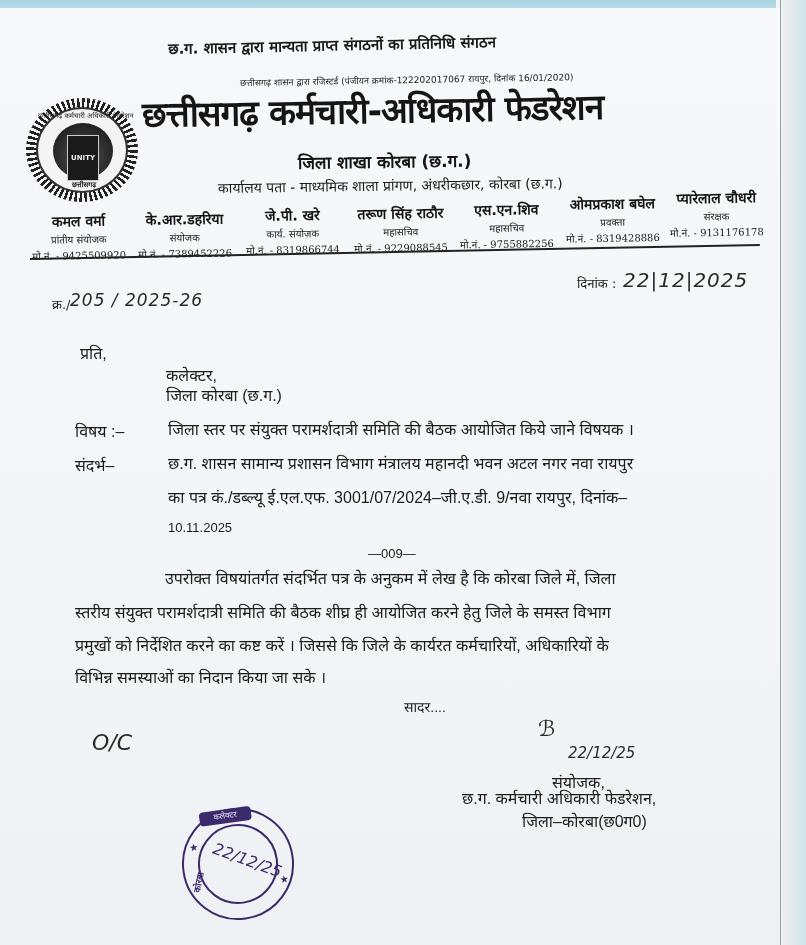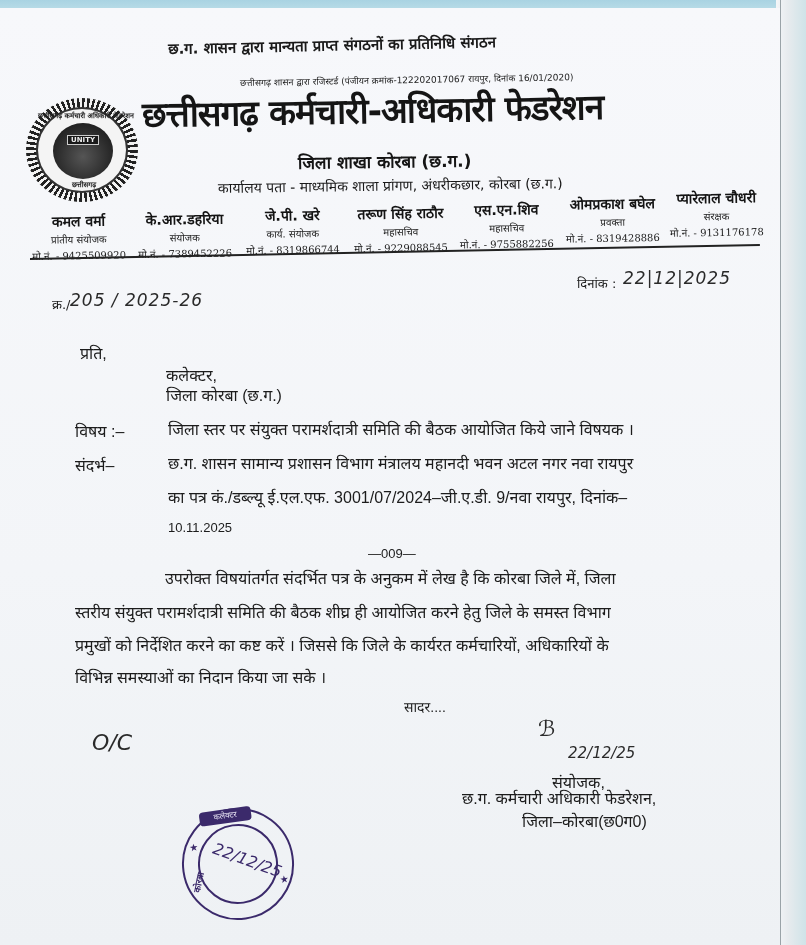--- a/index.html
+++ b/index.html
@@ -19,38 +19,38 @@
 
   .head-line1 { left: 168px; top: 30px; font-size: 15px; font-weight: bold; color: #1a1a1a; transform: rotate(-1.2deg); transform-origin: left center; }
   .head-line2 { left: 240px; top: 68px; font-size: 9px; color: #222; transform: rotate(-1deg); transform-origin: left center; }
 
   .logo { left: 26px; top: 90px; width: 112px; height: 104px; border-radius: 50%;
     background: repeating-conic-gradient(#222 0deg 3deg, #f2f2f2 3deg 6deg); }
   .logo-inner { position: absolute; left: 10px; top: 9px; width: 92px; height: 86px; border-radius: 50%;
     background: #f4f4f4; border: 2px solid #333; }
   .logo-core { position: absolute; left: 15px; top: 14px; width: 60px; height: 56px; border-radius: 50%;
     background: radial-gradient(circle at 50% 60%, #555 0%, #2a2a2a 60%, #111 100%); }
-  .logo-flag { position: absolute; left: 14px; top: 12px; padding: 0 3px; background: #1a1a1a; color: #eee; font-size: 7px; font-weight: bold; border: 1px solid #ccc; }
-  .logo-top { position: absolute; left: 0; top: 2px; width: 90px; text-align: right; font-size: 7px; font-weight: bold; color: #222; }
+  .logo-flag { position: absolute; left: 14px; top: 12px; padding: 18px 3px; background: #1a1a1a; color: #eee; font-size: 7px; font-weight: bold; border: 1px solid #ccc; }
+  .logo-top { position: absolute; left: 0; top: 2px; width: 90px; text-align: right; font-size: 7px; font-weight: normal; color: #222; }
   .logo-bot { position: absolute; left: 0; bottom: 2px; width: 92px; text-align: center; font-size: 7px; font-weight: bold; color: #222; }
 
   .org-title { left: 142px; top: 82px; font-size: 35px; font-weight: bold; color: #151515; letter-spacing: -1px; transform: rotate(-1deg); transform-origin: left center; }
   .branch { left: 298px; top: 143px; font-size: 17px; font-weight: bold; color: #151515; transform: rotate(-0.8deg); transform-origin: left center; }
   .address { left: 218px; top: 170px; font-size: 14px; color: #1a1a1a; transform: rotate(-0.8deg); transform-origin: left center; }
 
   .members { position: absolute; left: 28px; top: 186px; width: 730px; height: 76px; transform: rotate(-1deg); transform-origin: left top; }
   .member { position: absolute; text-align: center; }
   .m-name { font-size: 14px; font-weight: bold; color: #141414; display: block; }
   .m-role { font-size: 10px; color: #222; display: block; margin-top: 2px; }
   .m-phone { font-size: 10px; color: #1a1a1a; display: block; margin-top: 2px; font-family: "DejaVu Serif", serif; }
   .rule { position: absolute; left: 30px; top: 250px; width: 730px; height: 2px; background: #222; transform: rotate(-1.1deg); transform-origin: left center; }
 
   .hand { font-family: "DejaVu Sans", sans-serif; font-style: italic; color: #2a2a2a; }
   .date-label { left: 577px; top: 266px; font-size: 13px; color: #1c1c1c; }
-  .date-val { left: 623px; top: 260px; font-size: 17px; letter-spacing: 1px; }
+  .date-val { left: 623px; top: 260px; font-size: 20px; letter-spacing: 1px; }
   .ref-label { left: 52px; top: 287px; font-size: 13px; color: #1c1c1c; }
   .ref-val { left: 70px; top: 282px; font-size: 17px; letter-spacing: 1px; }
 
   .txt { font-family: "Liberation Sans", sans-serif; font-size: 16px; color: #1c1c1c; }
   .to { left: 80px; top: 334px; text-align: right; }
   .to-l1 { left: 166px; top: 356px; }
   .to-l2 { left: 166px; top: 376px; }
   .subj-label { left: 75px; top: 412px; }
   .subj-text { left: 168px; top: 410px; }
   .refer-label { left: 75px; top: 446px; }

